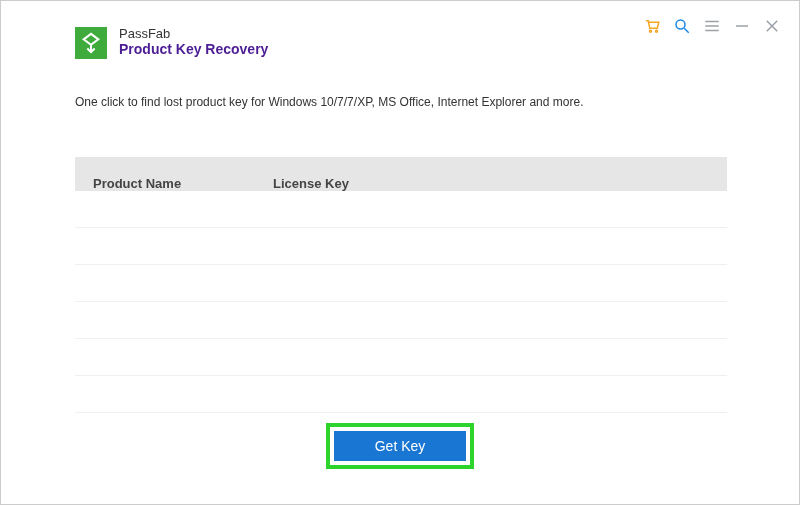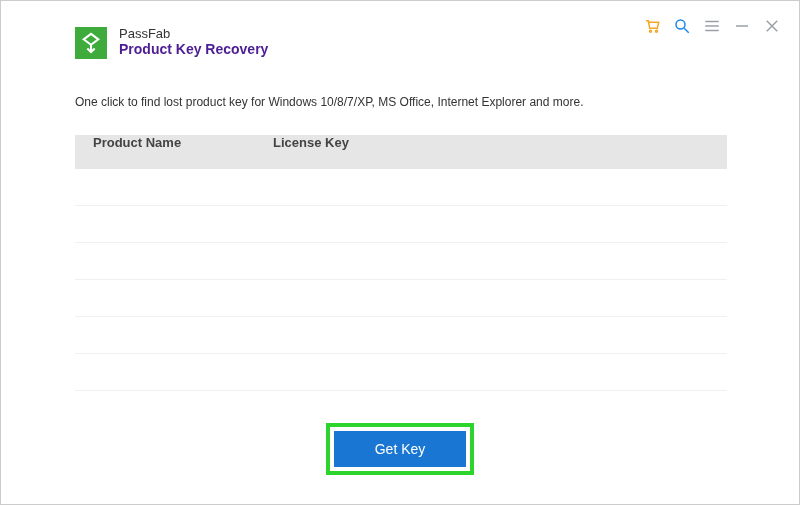--- a/index.html
+++ b/index.html
@@ -75,44 +75,45 @@
   .table-wrap {
     position: absolute;
     top: 134px;
     left: 74px;
     width: 652px;
   }
   .thead {
     display: flex;
     background: #e6e6e6;
     height: 34px;
-    align-items: flex-start;
+    align-items: flex-end;
     font-size: 13px;
     font-weight: 700;
     color: #444;
+    margin-top: 22px;
   }
   .col1 { width: 198px; padding-left: 18px; }
   .col2 { width: 236px; }
   .col3 { flex: 1; }
   .tbody .trow {
     height: 37px;
     border-bottom: 1px solid #f0f0f0;
     display: flex;
   }
   .action-wrap {
     position: absolute;
     top: 422px;
     left: 50%;
     transform: translateX(-50%);
     border: 4px solid #2cd42c;
     padding: 4px;
   }
   .get-key-btn {
     width: 132px;
-    height: 36px;
+    height: 30px;
     background: #1976d2;
     color: #fff;
     border: none;
     font-size: 14px;
     cursor: pointer;
     display: flex;
     align-items: center;
     justify-content: center;
   }
 </style>
@@ -162,21 +163,21 @@
         <path d="M12 14 L12 22"></path>
         <path d="M8 18 L12 22 L16 18"></path>
       </svg>
     </div>
     <div class="brand-text">
       <div class="brand-name">PassFab</div>
       <div class="product-name">Product Key Recovery</div>
     </div>
   </div>
 
-  <div class="description">One click to find lost product key for Windows 10/8/7/XP, MS Office, Internet Explorer and more.</div>
+  <div class="description">One click to find lost product key for Windows 10/7/7/XP, MS Office, Internet Explorer and more.</div>
 
   <div class="table-wrap">
     <div class="thead">
       <div class="col1">Product Name</div>
       <div class="col2">License Key</div>
     </div>
     <div class="tbody">
       <div class="trow"></div>
       <div class="trow"></div>
       <div class="trow"></div>

